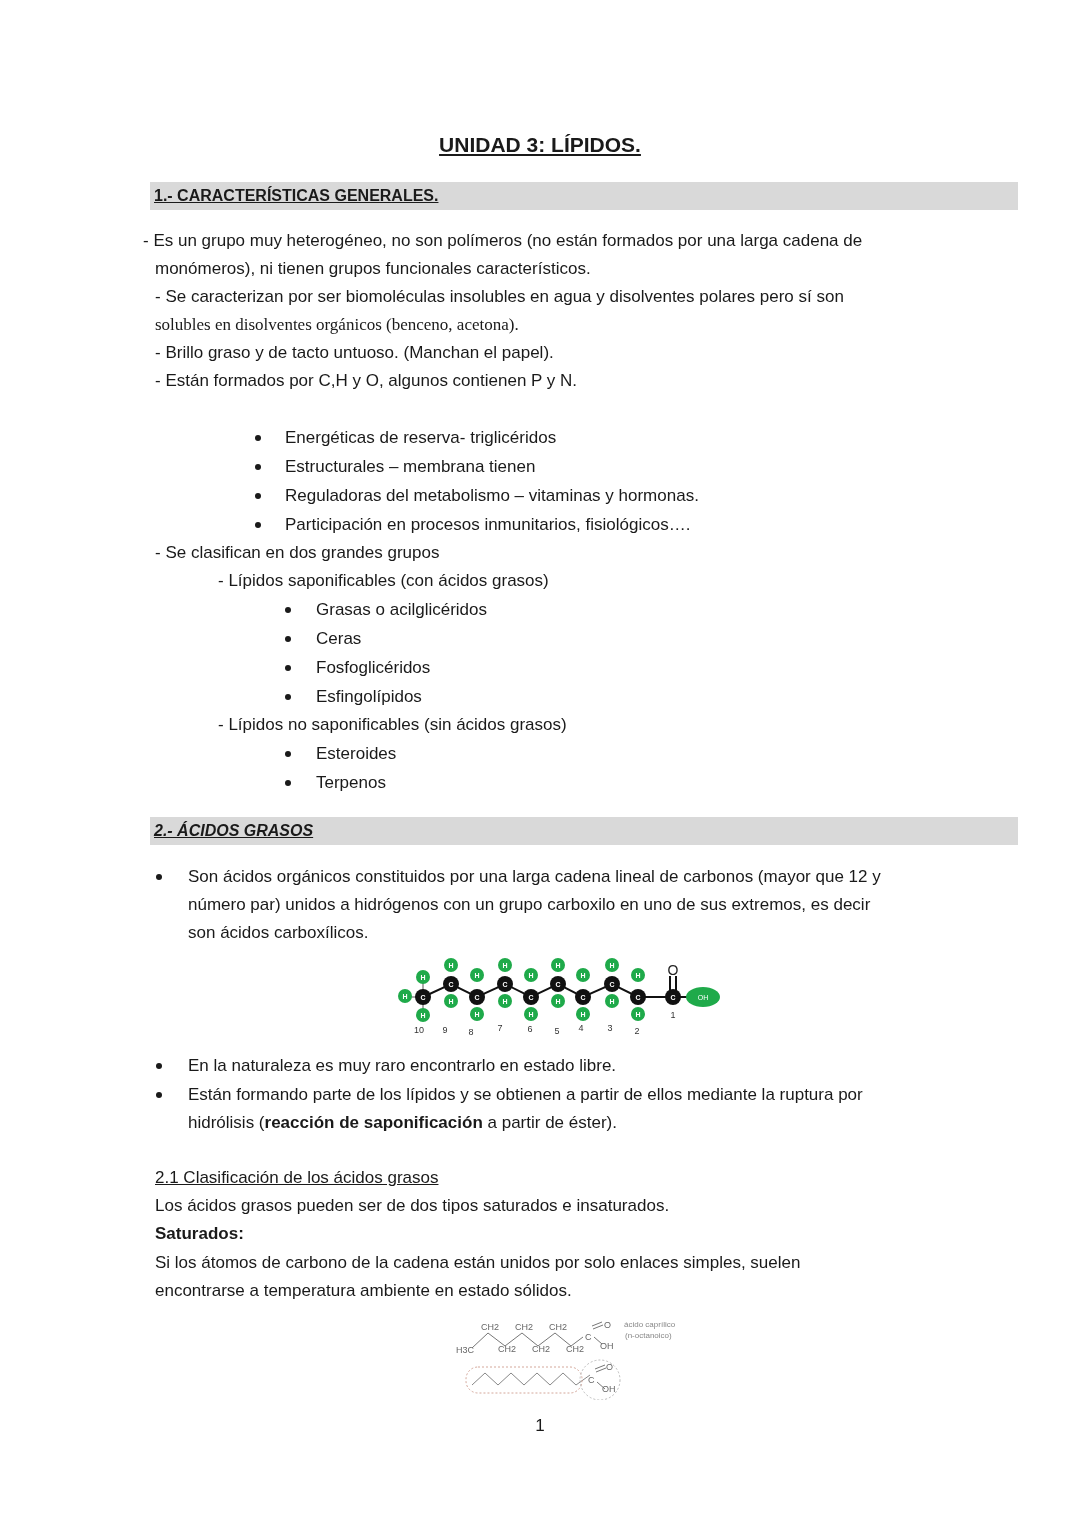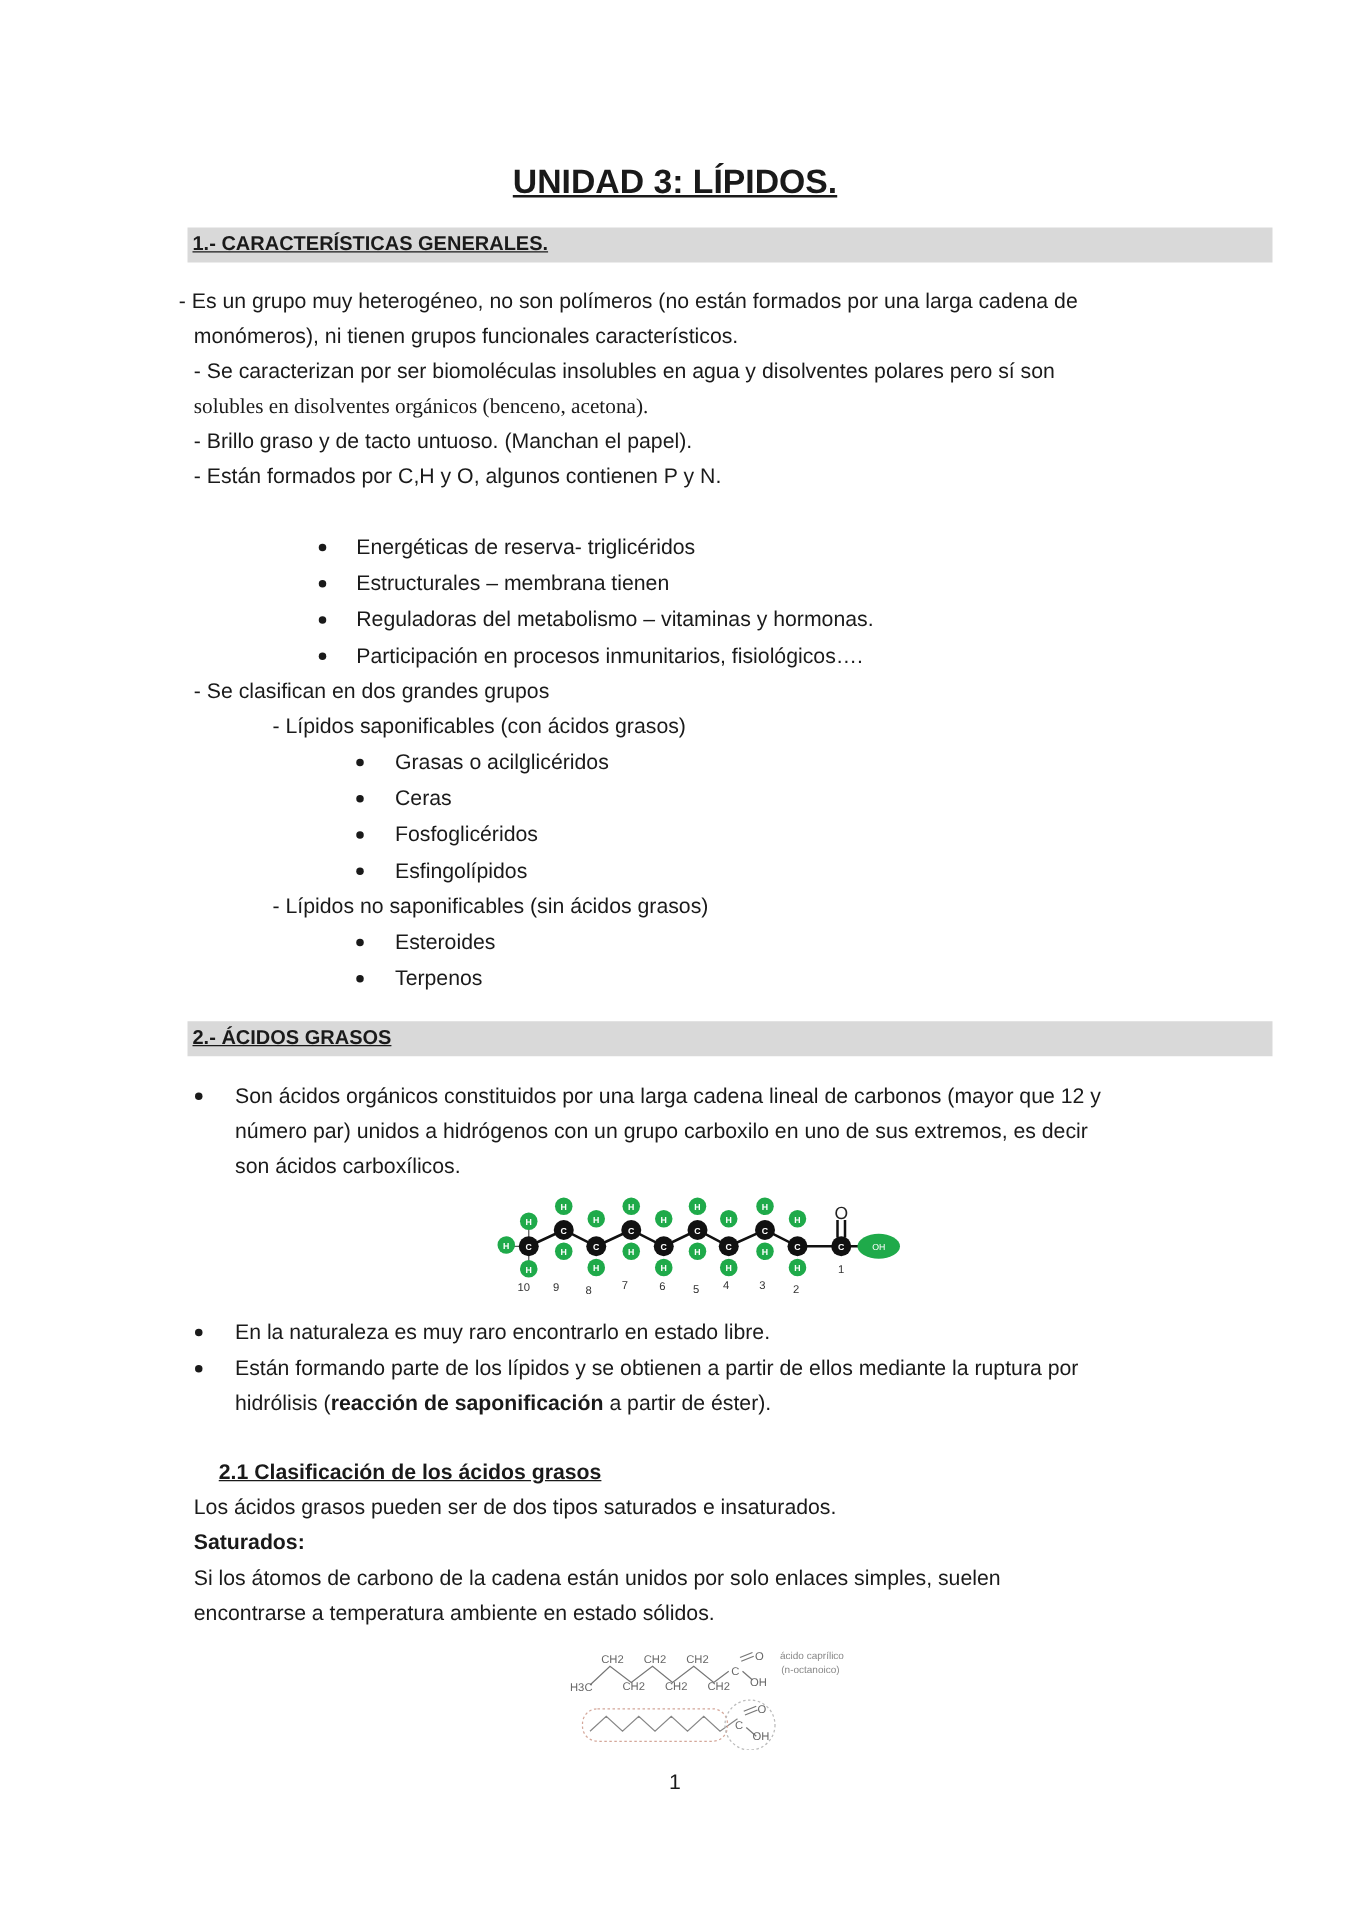--- a/index.html
+++ b/index.html
@@ -2,26 +2,26 @@
 <html><head>
 <meta charset="utf-8">
 <style>
   html, body { margin: 0; padding: 0; background: #ffffff; }
   body { width: 1080px; height: 1526px; position: relative; overflow: hidden;
          font-family: "Liberation Sans", sans-serif; color: #1a1a1a; }
   .page { position: absolute; left: 0; top: 0; width: 1080px; height: 1526px; }
   .line { position: absolute; font-size: 17px; white-space: nowrap; line-height: 22px;
           transform-origin: left center; }
   .title { position: absolute; left: 0; width: 1080px; top: 131px; text-align: center;
-           font-size: 27px; font-weight: bold; text-decoration: underline; line-height: 28px; }
+           font-size: 21px; font-weight: bold; text-decoration: underline; line-height: 28px; }
   .band { position: absolute; left: 150px; width: 868px; height: 28px; background: #d9d9d9; }
   .band span { position: absolute; left: 4px; top: 3px; font-size: 16px; font-weight: bold;
                text-decoration: underline; line-height: 22px; white-space: nowrap; }
   .bullet { position: absolute; width: 6px; height: 6px; border-radius: 50%; background: #1a1a1a; }
-  .sub-heading { font-weight: bold; text-decoration: underline; margin-left: 20px; }
+  .sub-heading { font-weight: normal; text-decoration: underline; }
   .bold { font-weight: bold; }
   .pagenum { position: absolute; left: 0; width: 1080px; top: 1415px; text-align: center;
              font-size: 17px; line-height: 22px; }
   svg { position: absolute; }
 </style>
 </head>
 <body>
 
 <div class="page">
 
@@ -58,21 +58,21 @@
   <div class="line" style="left:316px; top:657px;">Fosfoglicéridos</div>
   <div class="bullet" style="left:285px; top:694px;"></div>
   <div class="line" style="left:316px; top:686px;">Esfingolípidos</div>
 
   <div class="line" style="left:218px; top:714px;">- Lípidos no saponificables (sin ácidos grasos)</div>
   <div class="bullet" style="left:285px; top:751px;"></div>
   <div class="line" style="left:316px; top:743px;">Esteroides</div>
   <div class="bullet" style="left:285px; top:780px;"></div>
   <div class="line" style="left:316px; top:772px;">Terpenos</div>
 
-  <div class="band" style="top:817px;">
+  <div class="band" style="top:817px;font-style:italic;">
     <span>2.- ÁCIDOS GRASOS</span>
   </div>
 
   <div class="bullet" style="left:156px; top:874px;"></div>
   <div class="line" style="left:188px; top:866px;">Son ácidos orgánicos constituidos por una larga cadena lineal de carbonos (mayor que 12 y</div>
   <div class="line" style="left:188px; top:894px;">número par) unidos a hidrógenos con un grupo carboxilo en uno de sus extremos, es decir</div>
   <div class="line" style="left:188px; top:922px;">son ácidos carboxílicos.</div>
 
   <svg style="left:390px; top:955px;" width="340" height="85" viewBox="390 955 340 85">
     <g stroke="#111" stroke-width="2" fill="none">

